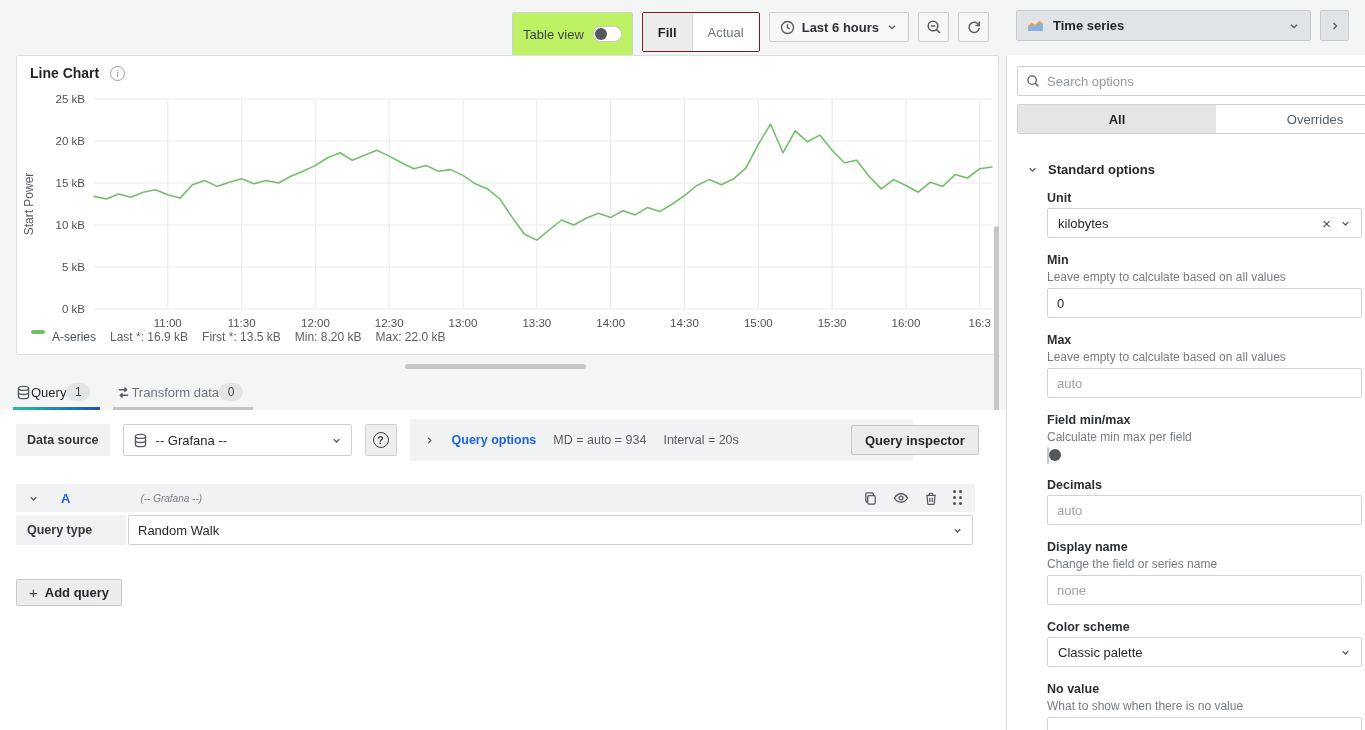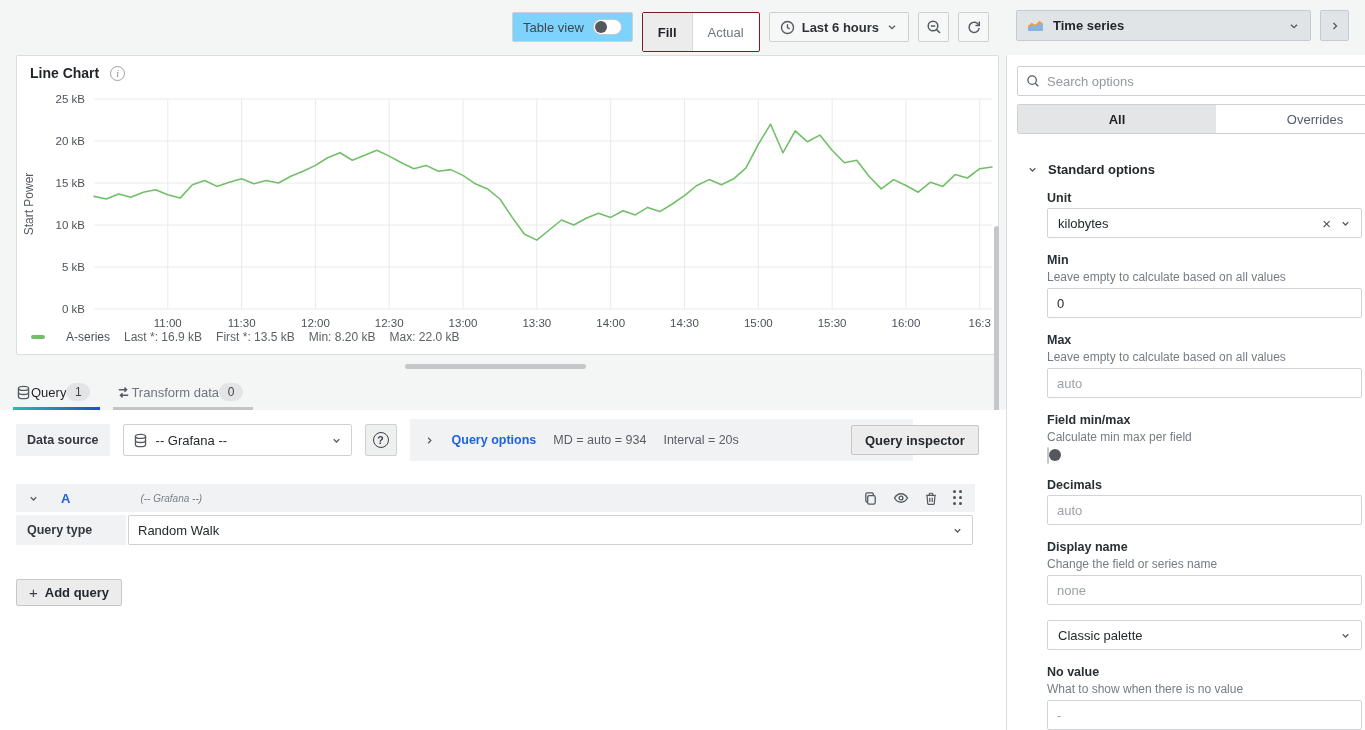--- a/index.html
+++ b/index.html
@@ -4,21 +4,21 @@
 <style>
   * { margin:0; padding:0; box-sizing:border-box; }
   html,body { width:1365px; height:730px; overflow:hidden; }
   body { background:#f4f5f5; font-family:"Liberation Sans", sans-serif; font-size:13px; color:#24292e; position:relative; }
   svg { display:block; }
   .ico { display:inline-flex; align-items:center; justify-content:center; color:#555b62; }
   .ico svg { stroke:currentColor; fill:none; stroke-width:1.4; }
 
   
   .topbar { position:absolute; top:0; left:0; width:1006px; height:55px; display:flex; justify-content:flex-end; align-items:flex-start; padding:12px 17px 0 0; gap:9px; }
-  .tv-group { height:30px; background:#7dd3fc; border:1px solid #cfd0d2; border-radius:2px; display:flex; align-items:center; gap:9px; padding:0 10px; color:#40454c; }
+  .tv-group { height:44px; background:#bef264; border:1px solid #cfd0d2; border-radius:2px; display:flex; align-items:center; gap:9px; padding:0 10px; color:#40454c; }
   .toggle { width:29px; height:16px; border:1px solid #c6c7c9; border-radius:9px; background:#fff; position:relative; cursor:pointer; }
   .toggle .knob { position:absolute; left:1px; top:1px; width:12px; height:12px; border-radius:50%; background:#54575e; }
   .seg-group { height:40px; background:#fff; border:1px solid #7f1d1d; border-radius:2px; display:flex; overflow:hidden; }
   .seg { padding:0 15px; display:flex; align-items:center; color:#6e7680; }
   .seg.active { background:#ececed; color:#1f2126; font-weight:bold; border-right:1px solid #d8d9da; }
   .time-btn { height:30px; background:#f6f7f7; border:1px solid #cfd0d2; border-radius:2px; display:flex; align-items:center; gap:7px; padding:0 10px; font-weight:bold; color:#2f3338; }
   .icon-btn { width:31px; height:30px; background:#f6f7f7; border:1px solid #cfd0d2; border-radius:2px; display:flex; align-items:center; justify-content:center; color:#3f444a; }
 
   
   .viz-area { position:absolute; top:0; left:1006px; width:359px; height:55px; display:flex; align-items:flex-start; padding:10px 16px 0 10px; gap:9px; }
@@ -31,21 +31,21 @@
   .panel-header { display:flex; align-items:center; gap:11px; padding:9px 0 0 13px; }
   .panel-title { font-weight:bold; font-size:14px; color:#1f2328; }
   .info-circle { width:15px; height:15px; border:1px solid #9ba0a5; border-radius:50%; color:#878c92; font-size:10px; display:inline-flex; align-items:center; justify-content:center; font-family:"Liberation Serif", serif; font-style:italic; }
   .chart-svg { position:absolute; left:0; top:34px; }
   .grid { stroke:#e9eaeb; stroke-width:1; }
   .tick { font-family:"Liberation Sans",sans-serif; font-size:11.5px; fill:#4c5158; }
   .ylab { text-anchor:end; }
   .xlab { text-anchor:middle; }
   .axis-title { fill:#565b61; font-size:12px; text-anchor:middle; }
   .legend { position:absolute; left:14px; top:274px; display:flex; align-items:center; gap:14px; font-size:12px; color:#5c6167; }
-  .legend .series { display:flex; align-items:center; gap:21px; color:#47505a; }
+  .legend .series { display:flex; gap:7px; color:#47505a; }
   .legend .marker { width:14px; height:4px; border-radius:2px; background:#73bf69; }
 
   
   .hscroll-thumb { position:absolute; left:405px; top:364px; width:181px; height:5px; border-radius:3px; background:#c6c7c9; }
   .vscroll-main { position:absolute; left:994px; top:226px; width:5px; height:204px; border-radius:3px; background:#c6c7c9; }
   .vscroll-side { position:absolute; right:4px; top:235px; width:5px; height:300px; border-radius:3px; background:#c6c7c9; }
 
   
   .tabs { position:absolute; left:16px; top:383px; display:flex; gap:26px; }
   .tab { display:flex; align-items:center; gap:0; padding-bottom:10px; position:relative; color:#6e7680; }
@@ -406,20 +406,21 @@
         <input class="f-input" placeholder="auto" style="">
       </div>
 
       <div class="field">
         <div class="f-label">Display name</div>
         <div class="f-desc">Change the field or series name</div>
         <input class="f-input" placeholder="none" style="">
       </div>
 
       <div class="field">
+        <div class="f-label">Color scheme</div>
         <div class="f-select">
           <span>Classic palette</span>
           <span class="flex1"></span>
           <span class="ico">
             <svg width="11" height="11" viewBox="0 0 16 16">
                 <path d="M4 6.2l4 4 4-4" stroke-width="1.8"></path>
               </svg>
           </span>
         </div>
       </div>

